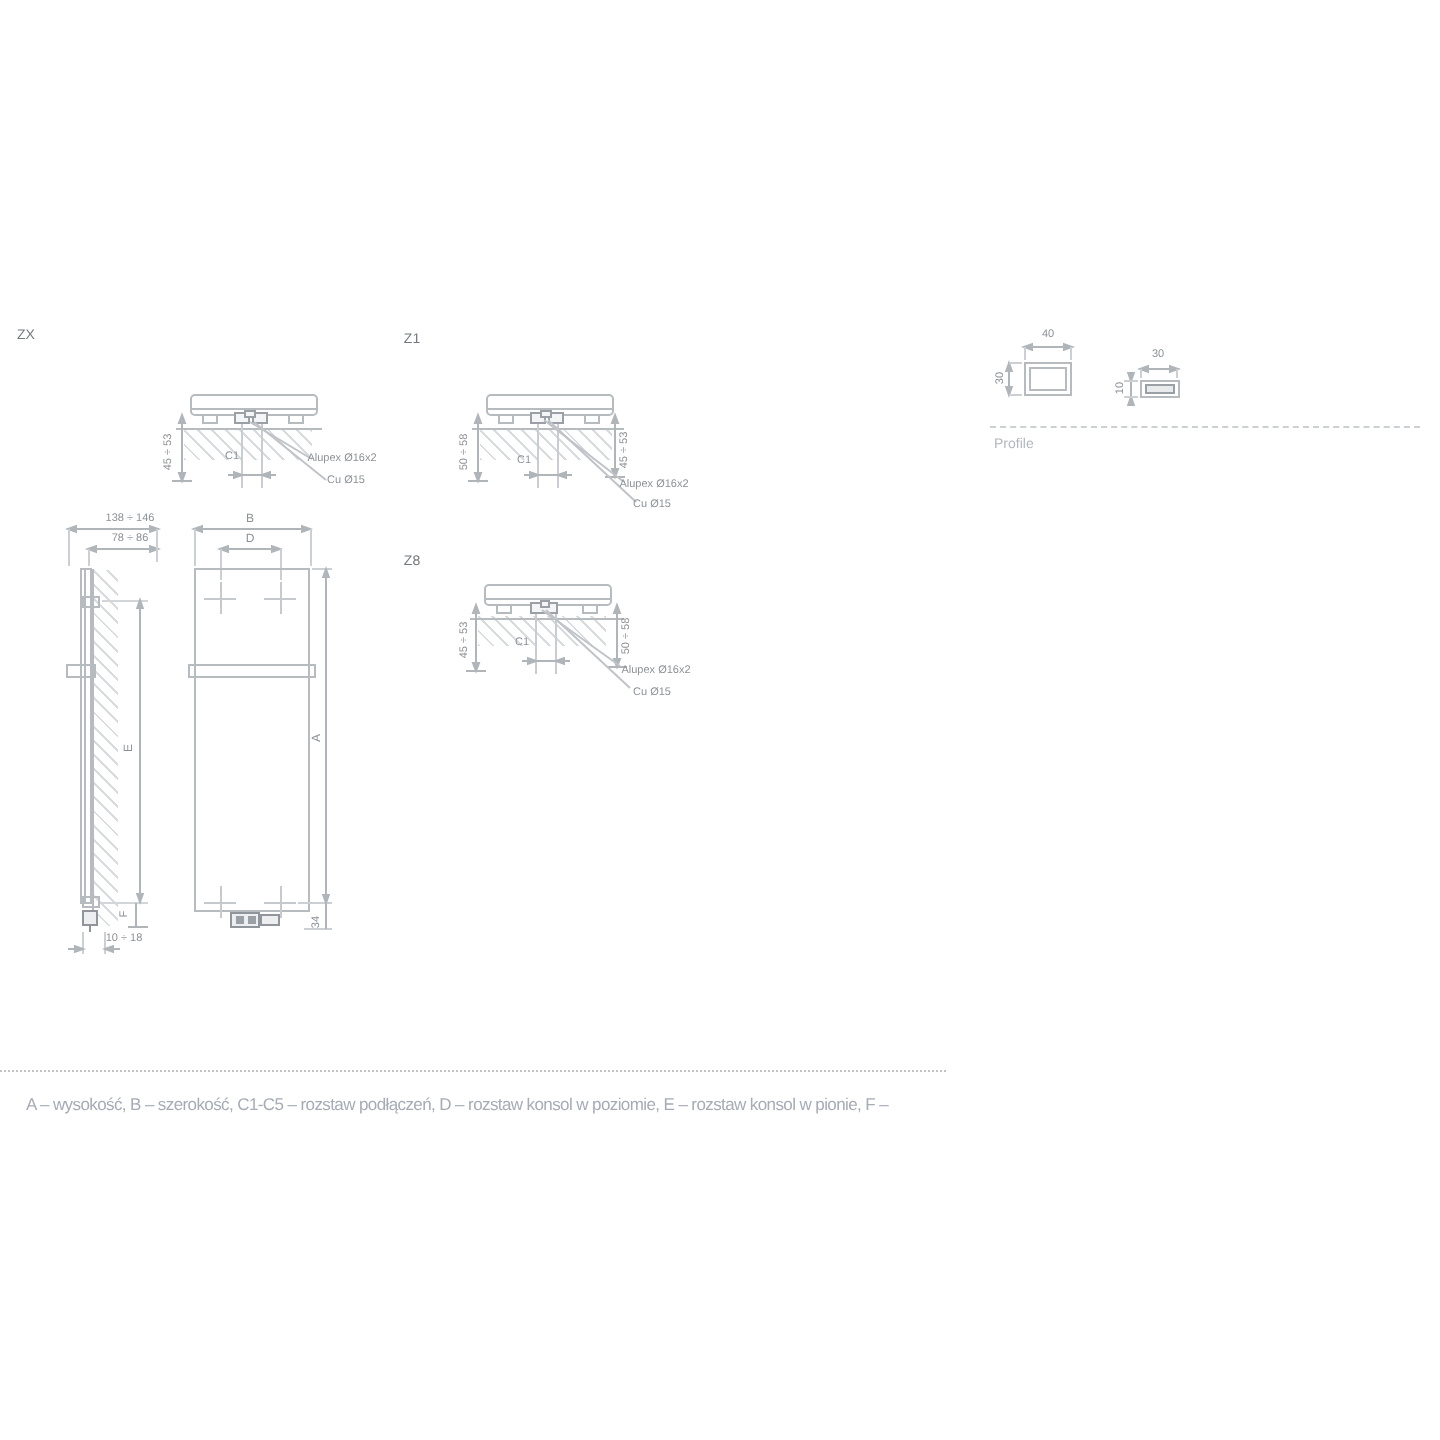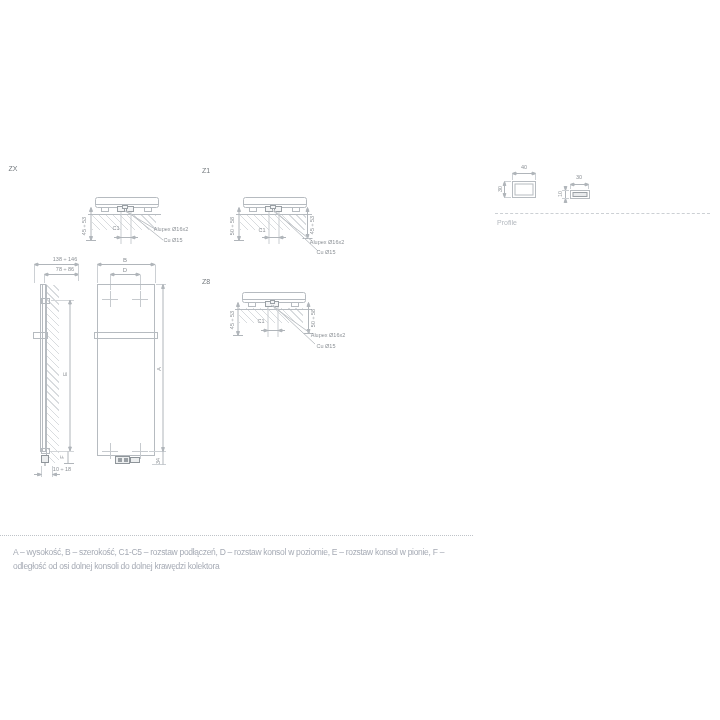--- a/index.html
+++ b/index.html
@@ -313,15 +313,14 @@
   <span class="lbl rot" style="left:159px;top:365px">A</span>
   <span class="lbl sm rot" style="left:159px;top:457px">34</span>
 
   <span class="lbl sm" style="left:524px;top:164px">40</span>
   <span class="lbl sm rot" style="left:501px;top:185px">30</span>
   <span class="lbl sm" style="left:579px;top:174px">30</span>
   <span class="lbl sm rot" style="left:561px;top:190px">10</span>
   <span class="muted" style="left:497px;top:215px">Profile</span>
 
   <div class="legend" style="top:544px">A – wysokość, B – szerokość, C1-C5 – rozstaw podłączeń, D – rozstaw konsol w poziomie, E – rozstaw konsol w pionie, F –</div>
-  <div class="legend" style="top:558px">odległość od osi dolnej konsoli do dolnej krawędzi kolektora</div>
 
 </div>
 
 </body></html>

